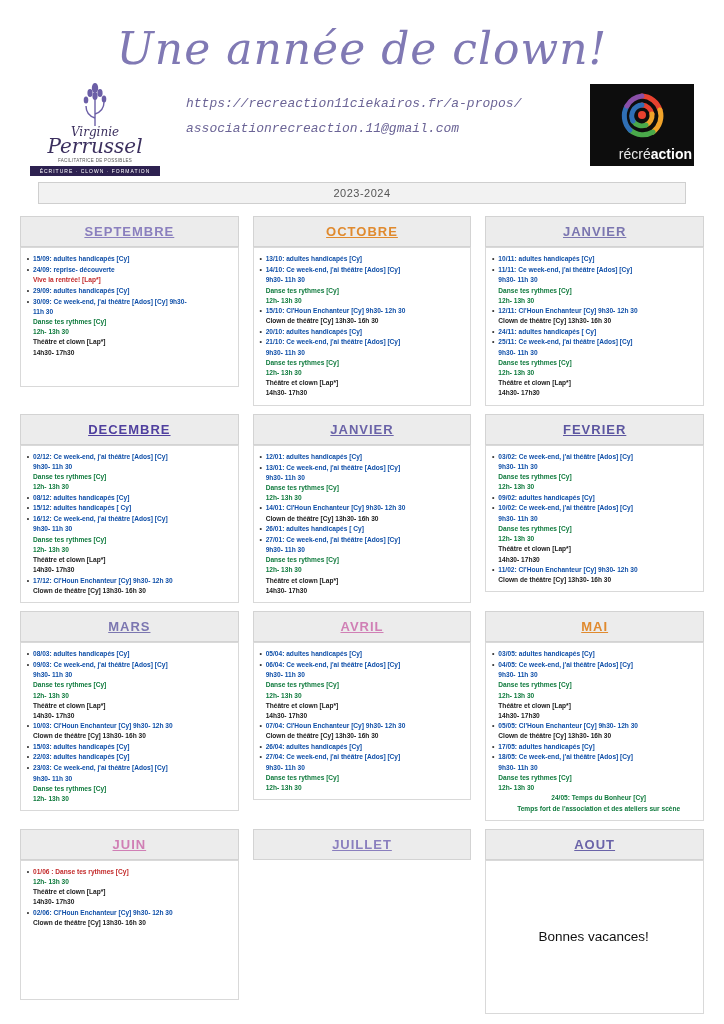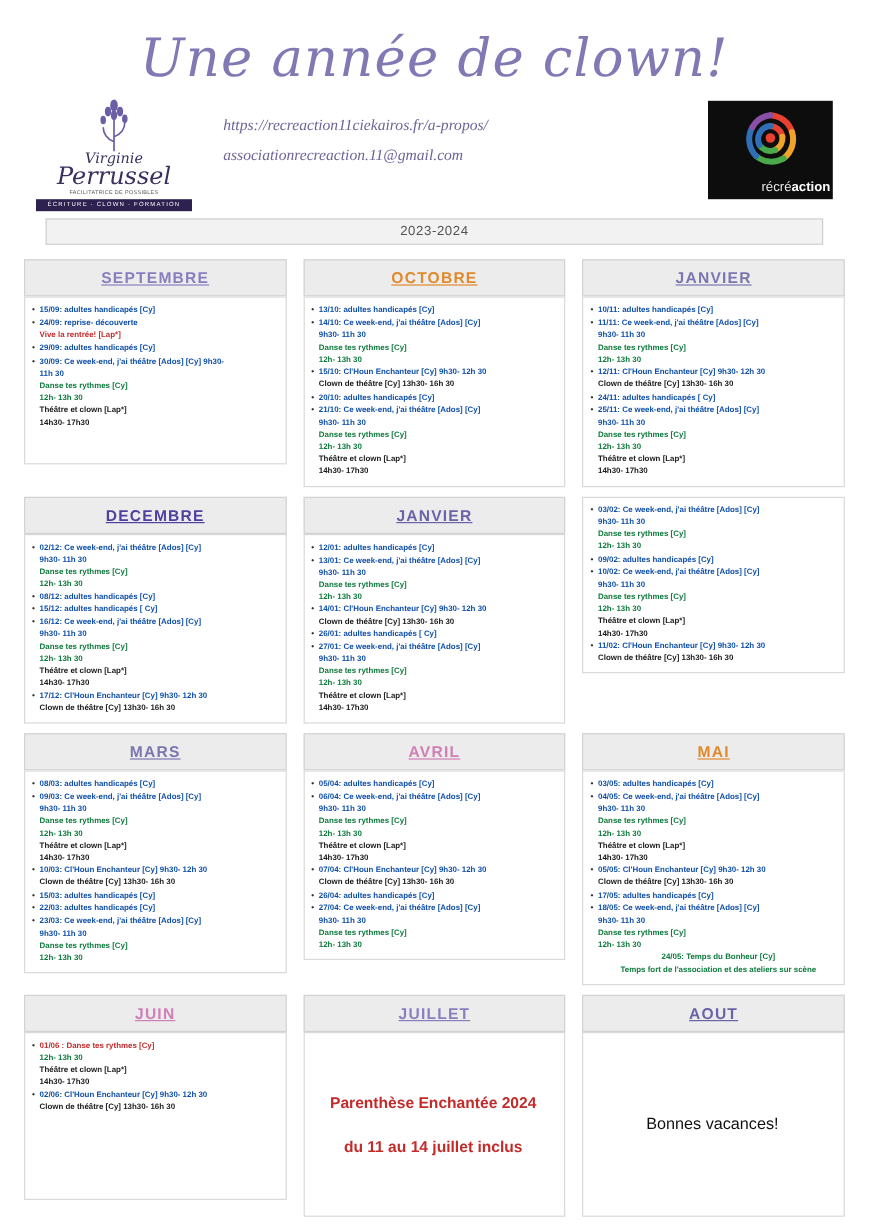--- a/index.html
+++ b/index.html
@@ -58,39 +58,39 @@
     background: #2d2150;
     color: #fff;
     font-size: 5px;
     letter-spacing: 1px;
     padding: 2px 0;
   }
   .contact {
     flex: 1;
     padding-top: 14px;
     padding-left: 26px;
-    font-family: Liberation Serif, serif;
+    font-family: Liberation Mono, monospace;
     font-style: italic;
     color: #6b6496;
     font-size: 13px;
     line-height: 1.9;
   }
   .logo-right {
     width: 104px;
     height: 82px;
     background: #0d0d0d;
     position: relative;
     margin-top: 6px;
   }
   .spiral-wrap { position:absolute; top:4px; left:50%; transform: translateX(-50%); }
   .logo-right .brand {
     position: absolute;
     bottom: 4px;
     right: 2px;
-    font-size: 11px;
+    font-size: 14px;
     color: #ffffff;
     font-weight: bold;
   }
   .logo-right .brand em { font-style: normal; font-weight: normal; color:#e9e9e9; }
 
   .season {
     margin: 6px 18px 0 18px;
     border: 1px solid #cfcfcf;
     background: #f2f2f2;
     text-align: center;
@@ -442,20 +442,21 @@
               <span class="line t-blue">9h30- 11h 30</span>
               <span class="line t-green">Danse tes rythmes [Cy]</span>
               <span class="line t-green">12h- 13h 30</span>
               <span class="line t-dark">Théâtre et clown [Lap*]</span>
               <span class="line t-dark">14h30- 17h30</span>
             </span>
           </div>
         </div>
       </div>
       <div class="month">
+        <div class="month-head c-fev">FEVRIER</div>
         <div class="month-body">
           <div class="evt">
             <span class="bullet">•</span>
             <span class="txt">
               <span class="line t-blue">03/02: Ce week-end, j'ai théâtre [Ados] [Cy]</span>
               <span class="line t-blue">9h30- 11h 30</span>
               <span class="line t-green">Danse tes rythmes [Cy]</span>
               <span class="line t-green">12h- 13h 30</span>
             </span>
           </div>
@@ -646,26 +647,20 @@
             <span class="bullet">•</span>
             <span class="txt">
               <span class="line t-blue">02/06: Cl'Houn Enchanteur [Cy] 9h30- 12h 30</span>
               <span class="line t-dark">Clown de théâtre [Cy] 13h30- 16h 30</span>
             </span>
           </div>
         </div>
       </div>
       <div class="month">
         <div class="month-head c-jul">JUILLET</div>
-        <div class="month-body tall">
-          <div class="special">
-            <div class="l1">Parenthèse Enchantée 2024</div>
-            <div class="l2">du 11 au 14 juillet inclus</div>
-          </div>
-        </div>
       </div>
       <div class="month">
         <div class="month-head c-aou">AOUT</div>
         <div class="month-body tall">
           <div class="special">
             <div class="vac">Bonnes vacances!</div>
           </div>
         </div>
       </div>
     </div>

